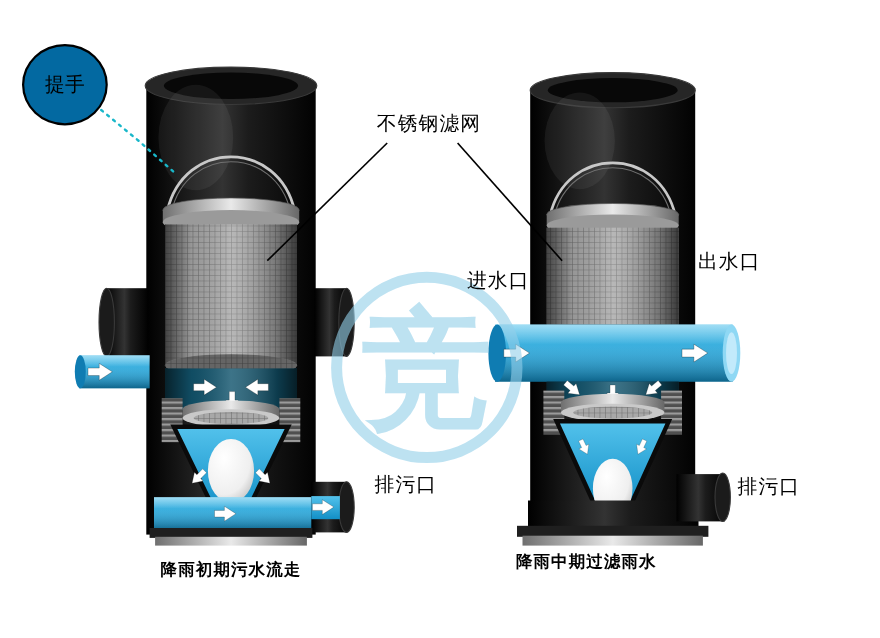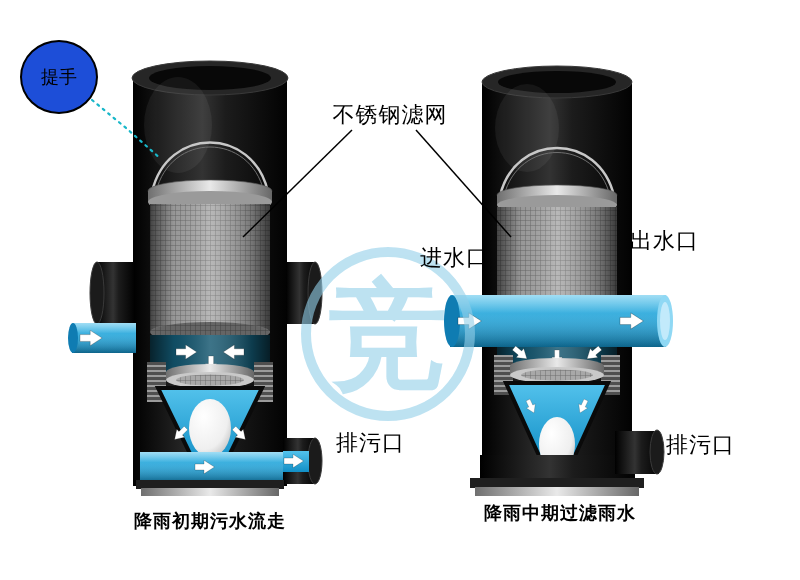--- a/index.html
+++ b/index.html
@@ -2,29 +2,29 @@
 <html><head>
 <meta charset="utf-8">
 <style>
   html,body { margin:0; padding:0; background:#fff; }
   .stage {
     position:relative; width:800px; height:580px; background:#ffffff;
     overflow:hidden; font-family:"Liberation Sans", sans-serif; color:#000;
   }
   .stage svg.scene { position:absolute; left:0; top:0; }
   .lbl {
-    position:absolute; font-size:22px; font-weight:500; letter-spacing:1px;
+    position:absolute; font-size:18px; font-weight:500; letter-spacing:1px;
     text-align:center; white-space:nowrap; color:#000;
   }
-  .caption { font-size:18px; font-weight:700; letter-spacing:1px; }
+  .caption { font-size:15px; font-weight:700; letter-spacing:1px; }
   .handle-circle {
     position:absolute; left:20px; top:40px; width:74px; height:70px;
     border:2px solid #000; border-radius:50%;
     display:flex; align-items:center; justify-content:center;
-    font-size:18px; font-weight:500; background:#1d4ed8;
+    font-size:18px; font-weight:500; background:#0369a1;
   }
 </style>
 </head>
 <body>
 
 <div class="stage">
 
 <svg class="scene" width="800" height="580" viewBox="0 0 800 580">
   <defs>
     <linearGradient id="bodyG" x1="0" y1="0" x2="1" y2="0">
@@ -226,15 +226,15 @@
 <div class="lbl" style="left:420px; top:243px; width:66px;">进水口</div>
 
 <div class="lbl" style="left:630px; top:226px; width:66px;">出水口</div>
 
 <div class="lbl" style="left:336px; top:428px; width:66px;">排污口</div>
 
 <div class="lbl" style="left:666px; top:430px; width:66px;">排污口</div>
 
 <div class="lbl caption" style="left:115px; top:509px; width:190px;">降雨初期污水流走</div>
 
-<div class="lbl caption" style="left:465px; top:501px; width:190px;">降雨中期过滤雨水</div>
+<div class="lbl caption" style="left:438px; top:501px; width:190px;">降雨中期过滤雨水</div>
 
 </div>
 
 </body></html>

